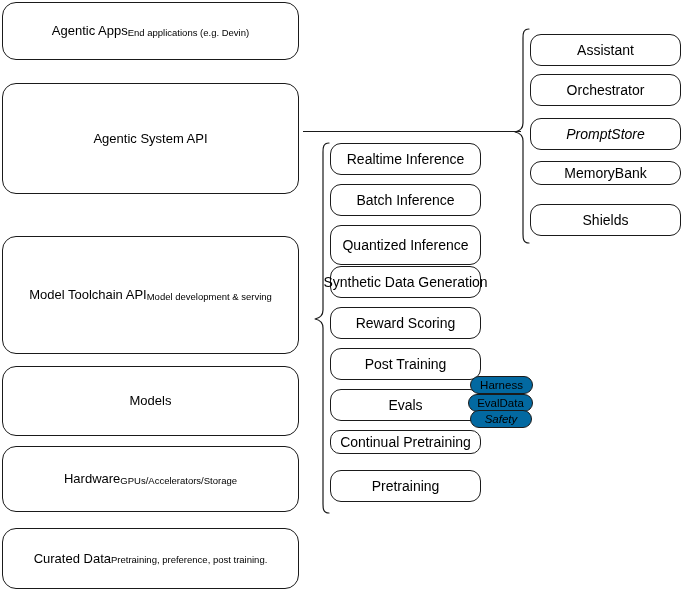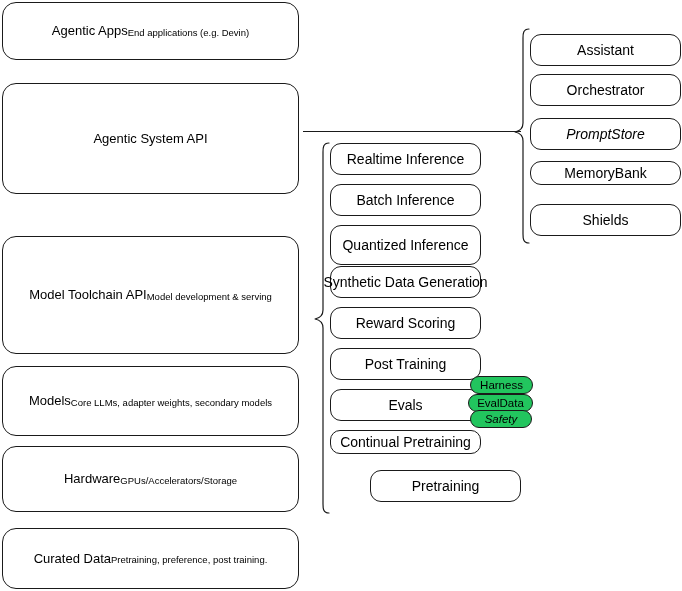--- a/index.html
+++ b/index.html
@@ -55,21 +55,21 @@
     border-width: 1.3px;
   }
   .pillbox .title { font-size: 14px; }
 
   
   .tinypill {
     position: absolute;
     box-sizing: border-box;
     border: 1.3px solid #1a1a1a;
     border-radius: 14px;
-    background: #22c55e;
+    background: #0369a1;
     display: flex;
     align-items: center;
     justify-content: center;
     font-size: 11.5px;
     line-height: 12px;
     white-space: nowrap;
     z-index: 5;
   }
 
   
@@ -106,21 +106,20 @@
     <div class="title">Agentic System API</div>
   </div>
 
   <div class="box stack-box" style="left:2px; top:236px; width:297px; height:118px;">
     <div class="title">Model Toolchain API</div>
     <div class="subtitle">Model development &amp; serving</div>
   </div>
 
   <div class="box stack-box" style="left:2px; top:366px; width:297px; height:70px;">
     <div class="title">Models</div>
-    <div class="subtitle">Core LLMs, adapter weights, secondary models</div>
   </div>
 
   <div class="box stack-box" style="left:2px; top:446px; width:297px; height:66px;">
     <div class="title">Hardware</div>
     <div class="subtitle">GPUs/Accelerators/Storage</div>
   </div>
 
   <div class="box stack-box" style="left:2px; top:528px; width:297px; height:61px;">
     <div class="title">Curated Data</div>
     <div class="subtitle">Pretraining, preference, post training.</div>
@@ -149,21 +148,21 @@
   </div>
   <div class="box pillbox" style="left:330px; top:348px; width:151px; height:32px;">
     <div class="title">Post Training</div>
   </div>
   <div class="box pillbox" style="left:330px; top:389px; width:151px; height:32px;">
     <div class="title">Evals</div>
   </div>
   <div class="box pillbox" style="left:330px; top:430px; width:151px; height:24px;border-radius:10px;">
     <div class="title">Continual Pretraining</div>
   </div>
-  <div class="box pillbox" style="left:330px; top:470px; width:151px; height:32px;margin-left:40px;">
+  <div class="box pillbox" style="left:330px; top:470px; width:151px; height:32px;">
     <div class="title">Pretraining</div>
   </div>
 
   <div class="tinypill" style="left:470px; top:376px; width:63px; height:18px;">
     <span>Harness</span>
   </div>
   <div class="tinypill" style="left:468px; top:394px; width:65px; height:18px;">
     <span>EvalData</span>
   </div>
   <div class="tinypill" style="left:470px; top:410px; width:62px; height:18px;font-style:italic;">

